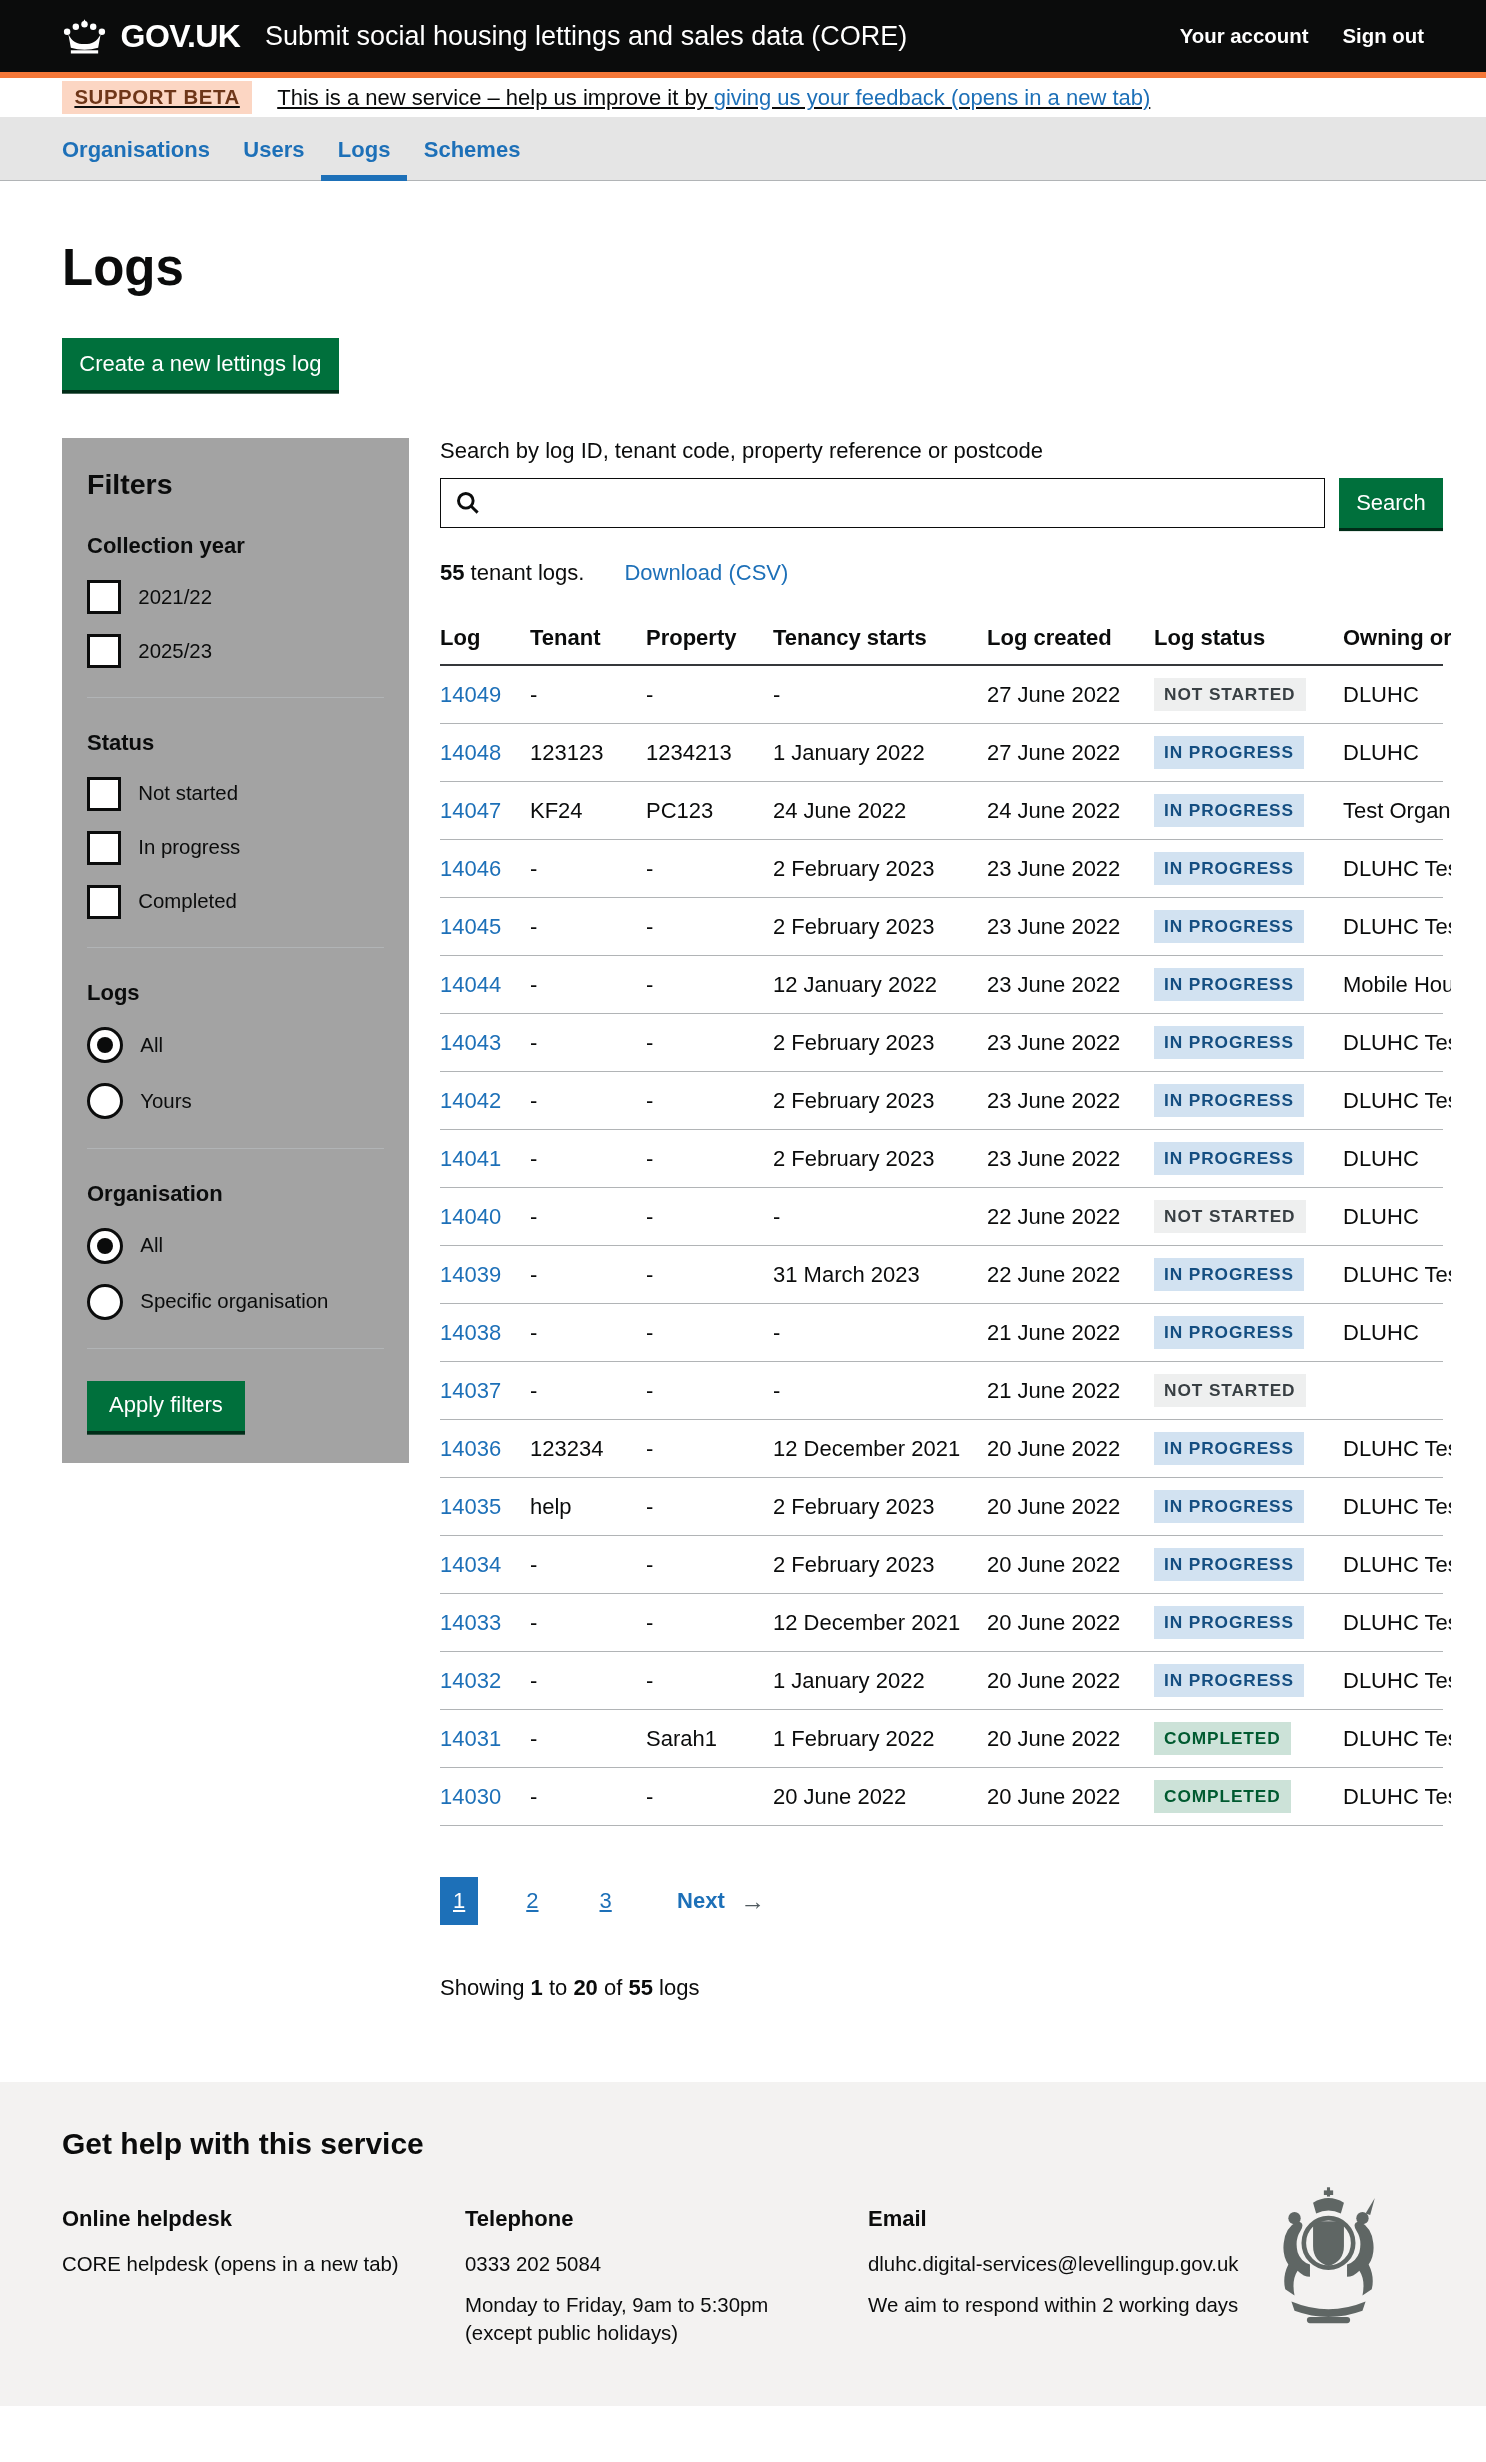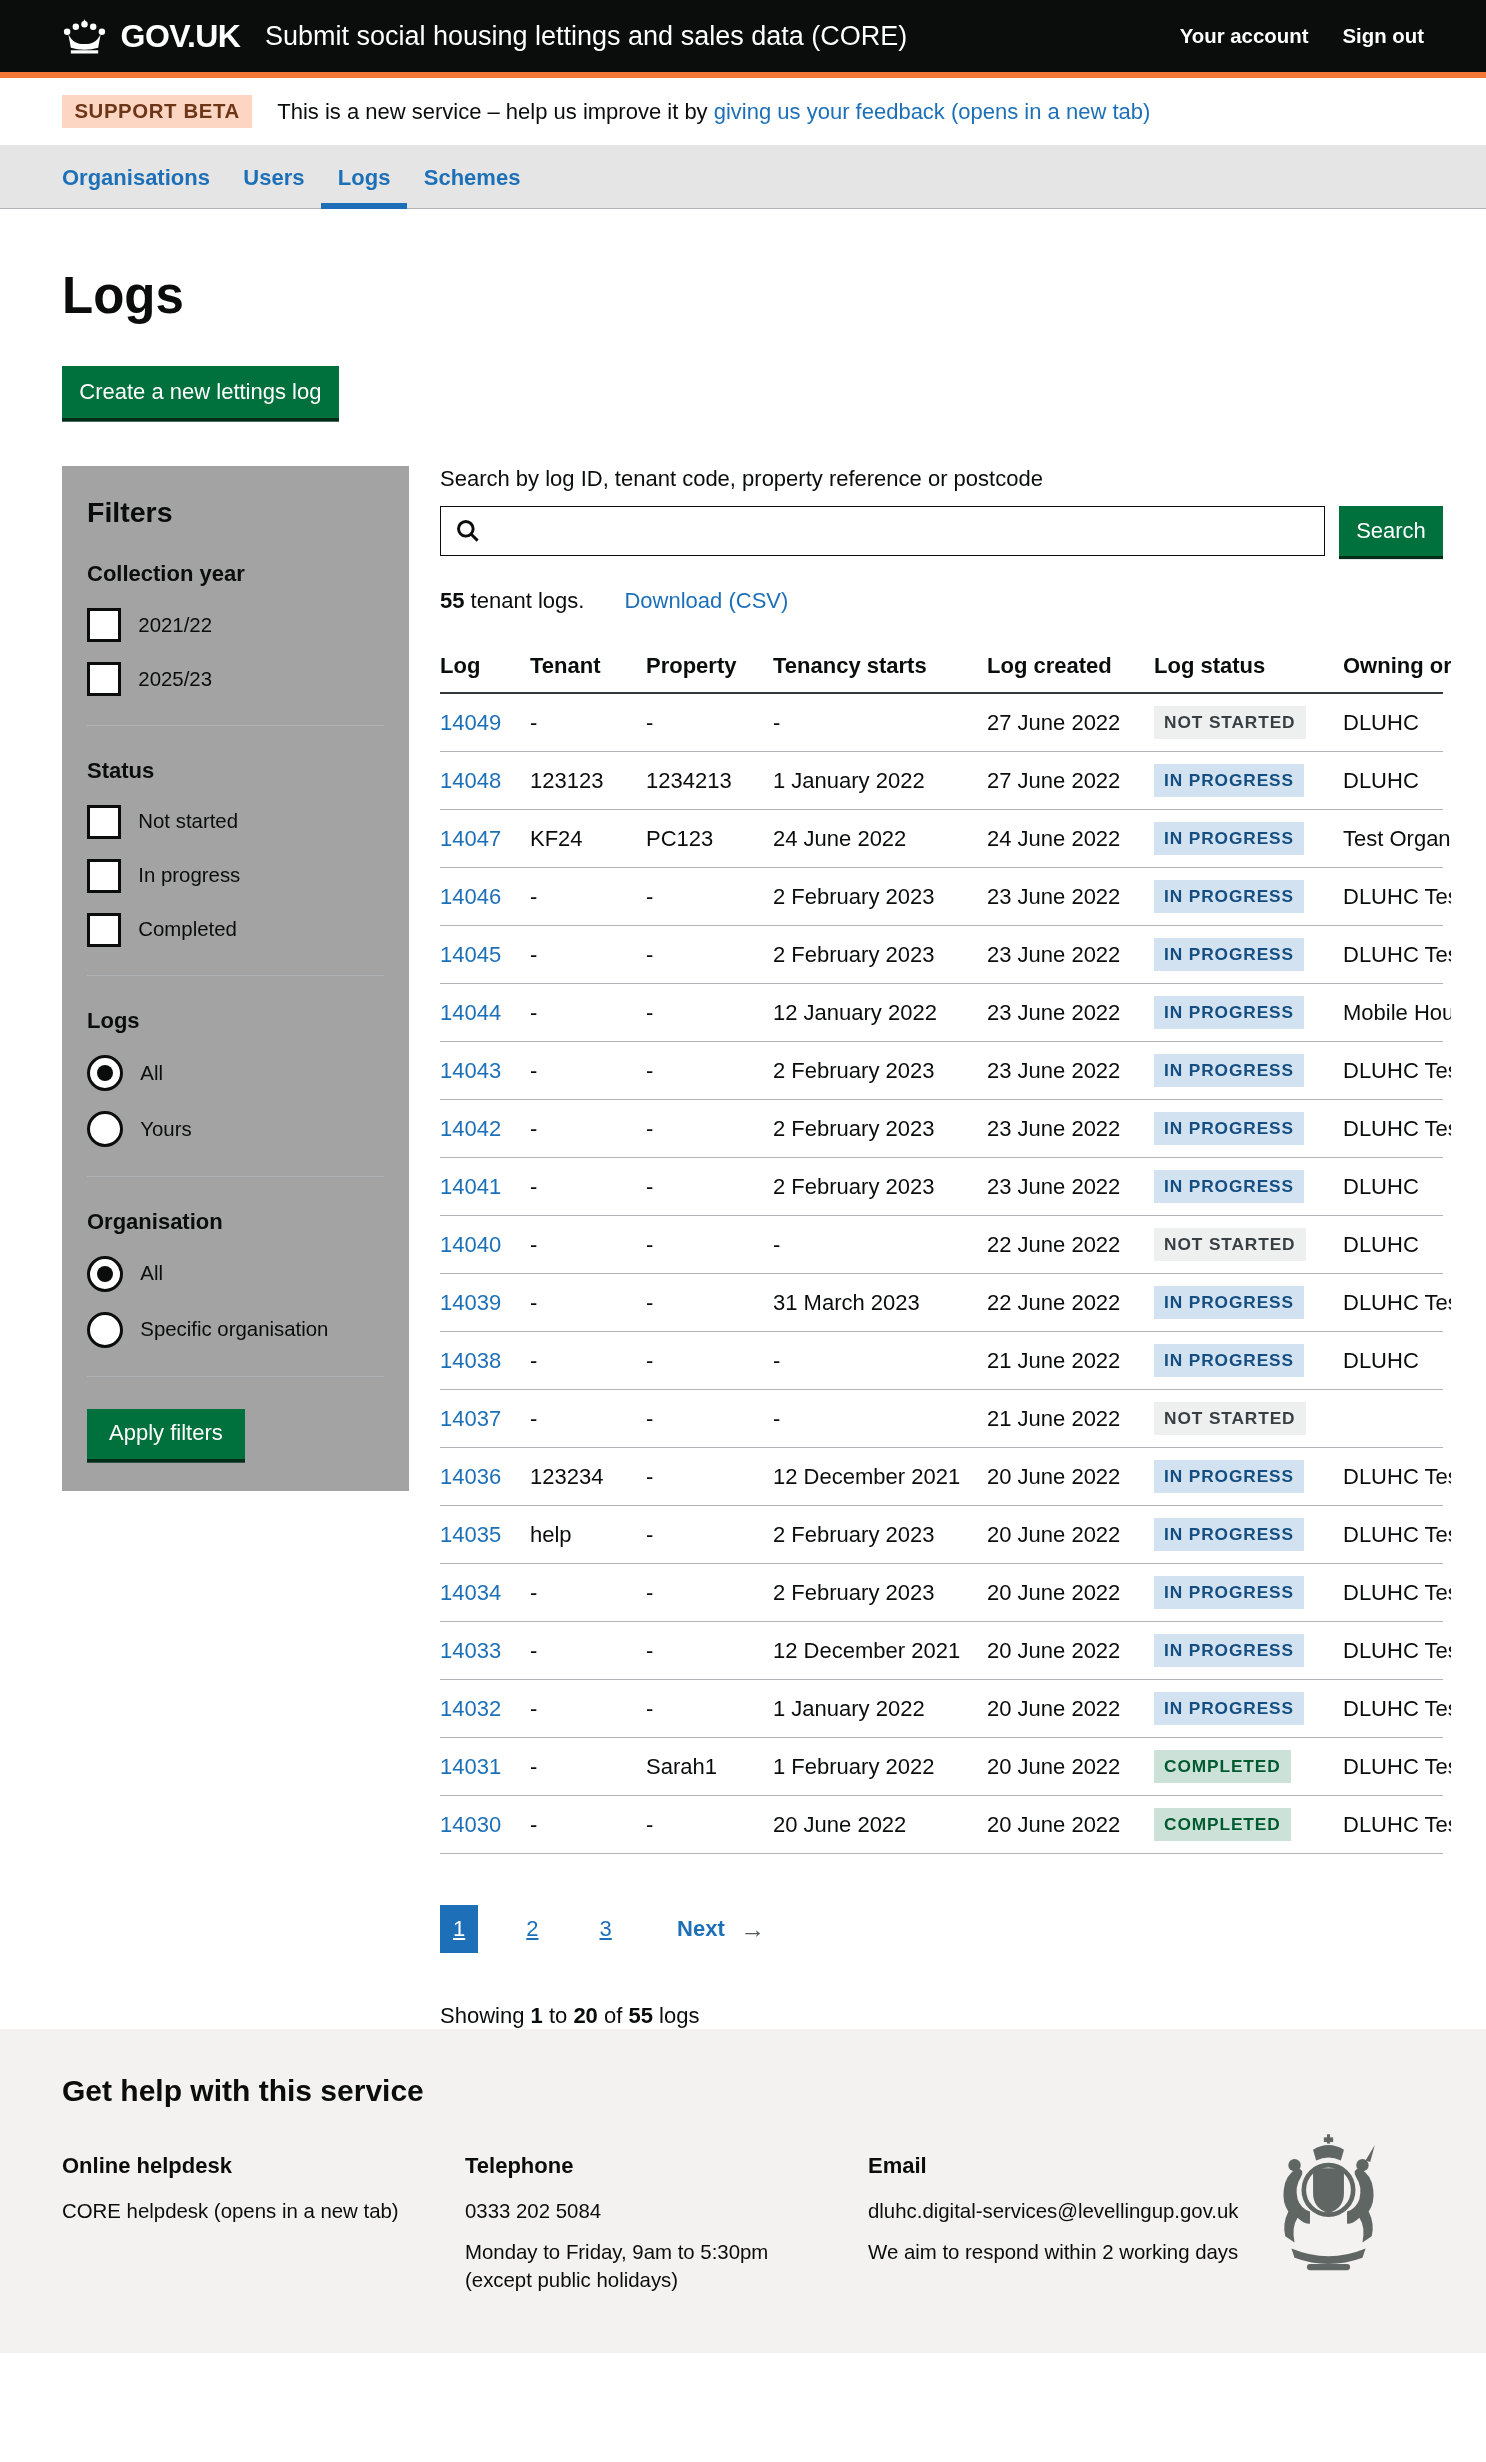--- a/index.html
+++ b/index.html
@@ -16,21 +16,21 @@
   .govuk-header { background:#0b0c0c; height:78px; border-bottom:6.2px solid #f47738;
     display:flex; align-items:center; padding:0 62px; }
   .header-left { display:flex; align-items:center; gap:13.6px; flex:1; }
   .crown { width:45px; height:36px; }
   .logo-text { color:#fff; font-weight:bold; font-size:32px; letter-spacing:-0.6px; }
   .service-name { color:#fff; font-size:27px; margin-left:11px; }
   .header-links { display:flex; gap:34px; }
   .header-link { color:#fff; font-size:20.4px; font-weight:bold; text-decoration:none; }
 
   
-  .phase-banner { padding:17px 62px; background:#fff; display:flex; align-items:center; gap:25px; }
+  .phase-banner { padding:3px 62px; background:#fff; display:flex; align-items:center; gap:25px;text-decoration:underline; }
   .beta-tag { background:#fcd6c3; color:#6e3619; font-weight:bold; font-size:20.4px;
     letter-spacing:0.6px; padding:5px 12.4px; white-space:nowrap; }
   .phase-text { font-size:22px; }
   .phase-text a { color:#1d70b8; }
 
   
   .primary-nav { background:#e5e5e5; border-bottom:1.2px solid #b1b4b6; padding:0 62px; display:flex; }
   .nav-item { font-size:22px; font-weight:bold; color:#1d70b8; text-decoration:none;
     padding:20px 16.7px 17.3px; position:relative; }
   .nav-item:first-child { margin-left:-16.7px; }
@@ -97,21 +97,21 @@
   .tag.blue { background:#d2e2f1; color:#144e81; }
   .tag.green { background:#cce2d8; color:#005a30; }
 
   
   .pagination { margin-top:51px; display:flex; align-items:center; font-size:22px; }
   .page-num { color:#1d70b8; text-decoration:underline; margin-right:35px; padding:11px 13px; }
   .page-num.current { background:#1d70b8; color:#fff; }
   .next-link { color:#1d70b8; font-weight:bold; margin-left:17.3px; }
   .next-arrow { color:#505a5f; margin-left:15.5px; font-size:25px; text-decoration:none; }
 
-  .showing-line { margin-top:50px; font-size:22px; }
+  .showing-line { margin-top:50px; font-size:22px; padding-bottom:81px; }
   .showing-line b { font-weight:bold; }
 
   
   .footer { background:#f3f2f1; padding:45px 62px 59px; position:relative; }
   .footer h2 { font-size:30px; font-weight:bold; }
   .footer-cols { display:flex; margin-top:45px; }
   .f-col h3 { font-size:22px; font-weight:bold; margin-bottom:21px; }
   .f-col { font-size:20.4px; }
   .f-col.col1 { width:403px; }
   .f-col.col2 { width:403px; }

